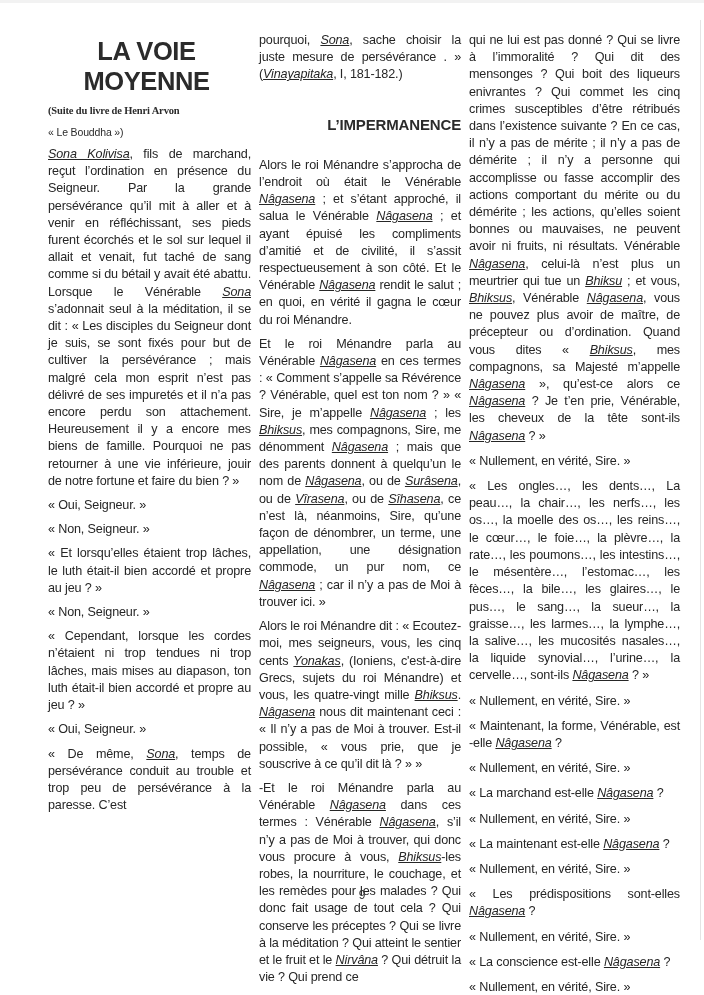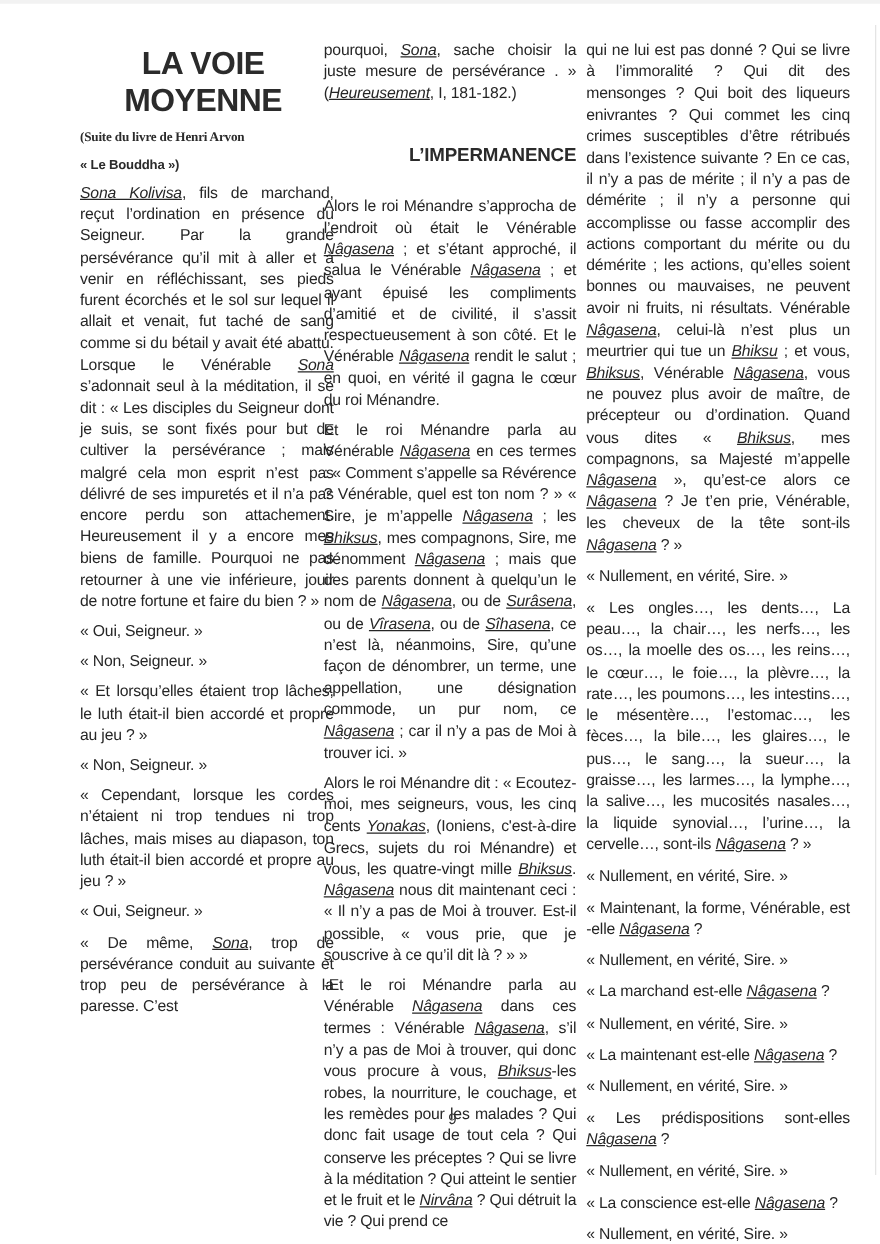--- a/index.html
+++ b/index.html
@@ -2,26 +2,26 @@
 <html><head>
 <meta charset="utf-8">
 <style>
   html, body { margin: 0; padding: 0; background: #ffffff; }
   body { width: 704px; height: 995px; position: relative; overflow: hidden;
          font-family: "Liberation Sans", "DejaVu Sans", sans-serif; color: #262626; }
   .topline { position: absolute; left: 0; top: 0; width: 704px; height: 3px; background: #f2f2f2; }
   .rightline { position: absolute; left: 700px; top: 20px; width: 1px; height: 920px; background: #e4e4e4; }
   .col { position: absolute; top: 0; font-size: 12.6px; line-height: 17.2px; letter-spacing: -0.15px; }
   .col p { margin: 0 0 7px 0; text-align: justify; hyphens: manual; }
-  .col1 { left: 64px; width: 203px; top: 36px; }
+  .col1 { left: 48px; width: 203px; top: 36px; }
   .col2 { left: 259px; width: 202px; top: 32px; }
   .col3 { left: 469px; width: 211px; top: 32px; }
   .title { font-size: 25.5px; font-weight: bold; text-align: center; margin: 0 0 8px -6px; letter-spacing: -0.4px; color: #2b2b2b; line-height: 30px; }
   .subtitle { font-size: 10.5px; font-weight: bold; text-align: center; margin: 0; line-height: 14px; color: #2b2b2b; font-family: Liberation Serif, serif; }
-  .subtitle2 { font-size: 10.5px; font-weight: bold; text-align: center; margin: 10px 0 32px 0; line-height: 14px; color: #2b2b2b; }
+  .subtitle2 { font-size: 10.5px; font-weight: normal; text-align: center; margin: 10px 0 32px 0; line-height: 14px; color: #2b2b2b; }
   .section { font-size: 15px; font-weight: bold; text-align: right; margin: 32px 0 24px 0; color: #2b2b2b; }
   .pagenum { position: absolute; top: 888px; left: 0; width: 724px; text-align: center; font-size: 12px; color: #333; }
   i { font-style: italic; text-decoration: underline; }
   .c3 p { margin-bottom: 8px; }
 </style>
 </head>
 <body>
 
 <div class="topline"></div>
 <div class="rightline"></div>
@@ -31,27 +31,27 @@
   <p class="subtitle">(Suite du livre de Henri Arvon</p>
   <p class="subtitle2">« Le Bouddha »)</p>
   <div>
       <p><i>Sona Kolivisa</i><span>, fils de marchand, reçut l’ordination en présence du Seigneur. Par la grande persévérance qu’il mit à aller et à venir en réfléchissant, ses pieds furent écorchés et le sol sur lequel il allait et venait, fut taché de sang comme si du bétail y avait été abattu. Lorsque le Vénérable </span><i>Sona</i><span> s’adonnait seul à la méditation, il se dit : « Les disciples du Seigneur dont je suis, se sont fixés pour but de cultiver la persévérance ; mais malgré cela mon esprit n’est pas délivré de ses impuretés et il n’a pas encore perdu son attachement. Heureusement il y a encore mes biens de famille. Pourquoi ne pas retourner à une vie inférieure, jouir de notre fortune et faire du bien ? »</span></p>
       <p><span>« Oui, Seigneur. »</span></p>
       <p><span>« Non, Seigneur. »</span></p>
       <p><span>« Et lorsqu’elles étaient trop lâches, le luth était-il bien accordé et propre au jeu ? »</span></p>
       <p><span>« Non, Seigneur. »</span></p>
       <p><span>« Cependant, lorsque les cordes n’étaient ni trop tendues ni trop lâches, mais mises au diapason, ton luth était-il bien accordé et propre au jeu ? »</span></p>
       <p><span>« Oui, Seigneur. »</span></p>
-      <p><span>« De même, </span><i>Sona</i><span>, trop de persévérance conduit au suivante et trop peu de persévérance à la paresse. C’est</span></p>
+      <p><span>« De même, </span><i>Sona</i><span>, temps de persévérance conduit au trouble et trop peu de persévérance à la paresse. C’est</span></p>
     </div>
 </div>
 
 <div class="col col2">
   <div>
-      <p><span>pourquoi, </span><i>Sona</i><span>, sache choisir la juste mesure de persévérance . » (</span><i>Heureusement</i><span>, I, 181-182.)</span></p>
+      <p><span>pourquoi, </span><i>Sona</i><span>, sache choisir la juste mesure de persévérance . » (</span><i>Vinayapitaka</i><span>, I, 181-182.)</span></p>
     </div>
   <h2 class="section">L’IMPERMANENCE</h2>
   <div>
       <p><span>Alors le roi Ménandre s’approcha de l’endroit où était le Vénérable </span><i>Nâgasena</i><span> ; et s’étant approché, il salua le Vénérable </span><i>Nâgasena</i><span> ; et ayant épuisé les compliments d’amitié et de civilité, il s’assit respectueusement à son côté. Et le Vénérable </span><i>Nâgasena</i><span> rendit le salut ; en quoi, en vérité il gagna le cœur du roi Ménandre.</span></p>
       <p><span>Et le roi Ménandre parla au Vénérable </span><i>Nâgasena</i><span> en ces termes : « Comment s’appelle sa Révérence ? Vénérable, quel est ton nom ? » « Sire, je m’appelle </span><i>Nâgasena</i><span> ; les </span><i>Bhiksus</i><span>, mes compagnons, Sire, me dénomment </span><i>Nâgasena</i><span> ; mais que des parents donnent à quelqu’un le nom de </span><i>Nâgasena</i><span>, ou de </span><i>Surâsena</i><span>, ou de </span><i>Vîrasena</i><span>, ou de </span><i>Sîhasena</i><span>, ce n’est là, néanmoins, Sire, qu’une façon de dénombrer, un terme, une appellation, une désignation commode, un pur nom, ce </span><i>Nâgasena</i><span> ; car il n’y a pas de Moi à trouver ici. »</span></p>
       <p><span>Alors le roi Ménandre dit : « Ecoutez-moi, mes seigneurs, vous, les cinq cents </span><i>Yonakas</i><span>, (Ioniens, c'est-à-dire Grecs, sujets du roi Ménandre) et vous, les quatre-vingt mille </span><i>Bhiksus</i><span>. </span><i>Nâgasena</i><span> nous dit maintenant ceci : « Il n’y a pas de Moi à trouver. Est-il possible, « vous prie, que je souscrive à ce qu’il dit là ? » »</span></p>
       <p><span>-Et le roi Ménandre parla au Vénérable </span><i>Nâgasena</i><span> dans ces termes : Vénérable </span><i>Nâgasena</i><span>, s’il n’y a pas de Moi à trouver, qui donc vous procure à vous, </span><i>Bhiksus</i><span>-les robes, la nourriture, le couchage, et les remèdes pour les malades ? Qui donc fait usage de tout cela ? Qui conserve les préceptes ? Qui se livre à la méditation ? Qui atteint le sentier et le fruit et le </span><i>Nirvâna</i><span> ? Qui détruit la vie ? Qui prend ce</span></p>
     </div>
 </div>
 

